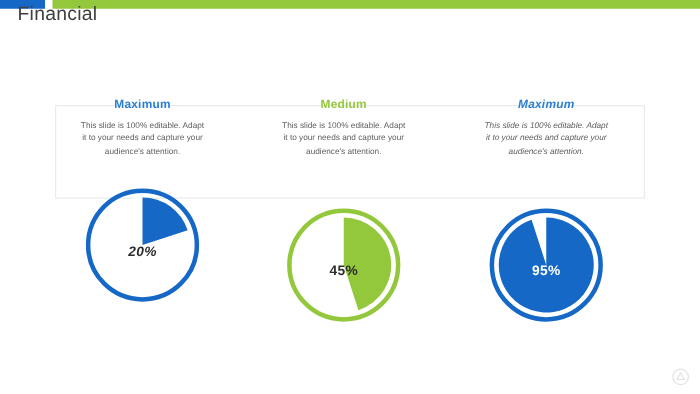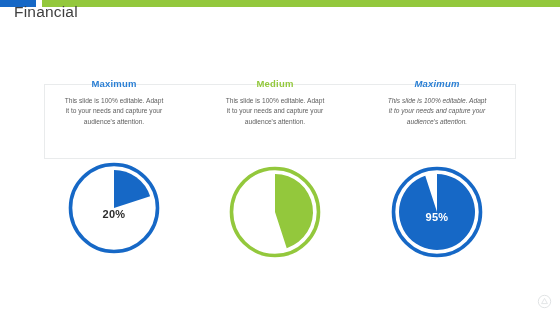--- a/index.html
+++ b/index.html
@@ -90,21 +90,21 @@
     padding: 0 26px;
     margin: 0;
   }
 
   
   .chart-wrap {
     position: absolute;
     width: 96px;
     height: 96px;
   }
-  #chart-wrap-0 { left: 66px;  top: 160px; }
+  #chart-wrap-0 { left: 66px;  top: 148px; font-style: italic; }
   #chart-wrap-1 { left: 227px; top: 164px; }
   #chart-wrap-2 { left: 389px; top: 164px; }
 
   .chart-wrap svg {
     display: block;
     width: 96px;
     height: 96px;
   }
 
   .pie-label {
@@ -166,20 +166,21 @@
   </svg>
   <div class="pie-label" id="pie-label-0" style="color: rgb(45, 45, 45);">20%</div>
 </div>
 
 <div class="chart-wrap" id="chart-wrap-1">
   <svg viewBox="0 0 96 96">
     <circle class="js-ring" cx="48" cy="48" r="43.5" fill="none" stroke-width="3.6" stroke="#93c83c"></circle>
     <circle class="js-inner-bg" cx="48" cy="48" r="38" fill="#ffffff"></circle>
     <path class="js-wedge" d="M 48 48 L 48 10 A 38 38 0 0 1 59.742645786248005 84.14014761921584 Z" fill="#93c83c"></path>
   </svg>
+  <div class="pie-label" id="pie-label-1" style="color: rgb(45, 45, 45);">45%</div>
 </div>
 
 <div class="chart-wrap" id="chart-wrap-2">
   <svg viewBox="0 0 96 96">
     <circle class="js-ring" cx="48" cy="48" r="43.5" fill="none" stroke-width="3.6" stroke="#1668c6"></circle>
     <circle class="js-inner-bg" cx="48" cy="48" r="38" fill="#ffffff"></circle>
     <path class="js-wedge" d="M 48 48 L 48 10 A 38 38 0 1 1 36.25735421375199 11.859852380784169 Z" fill="#1668c6"></path>
   </svg>
   <div class="pie-label" id="pie-label-2" style="color: rgb(255, 255, 255);">95%</div>
 </div>

